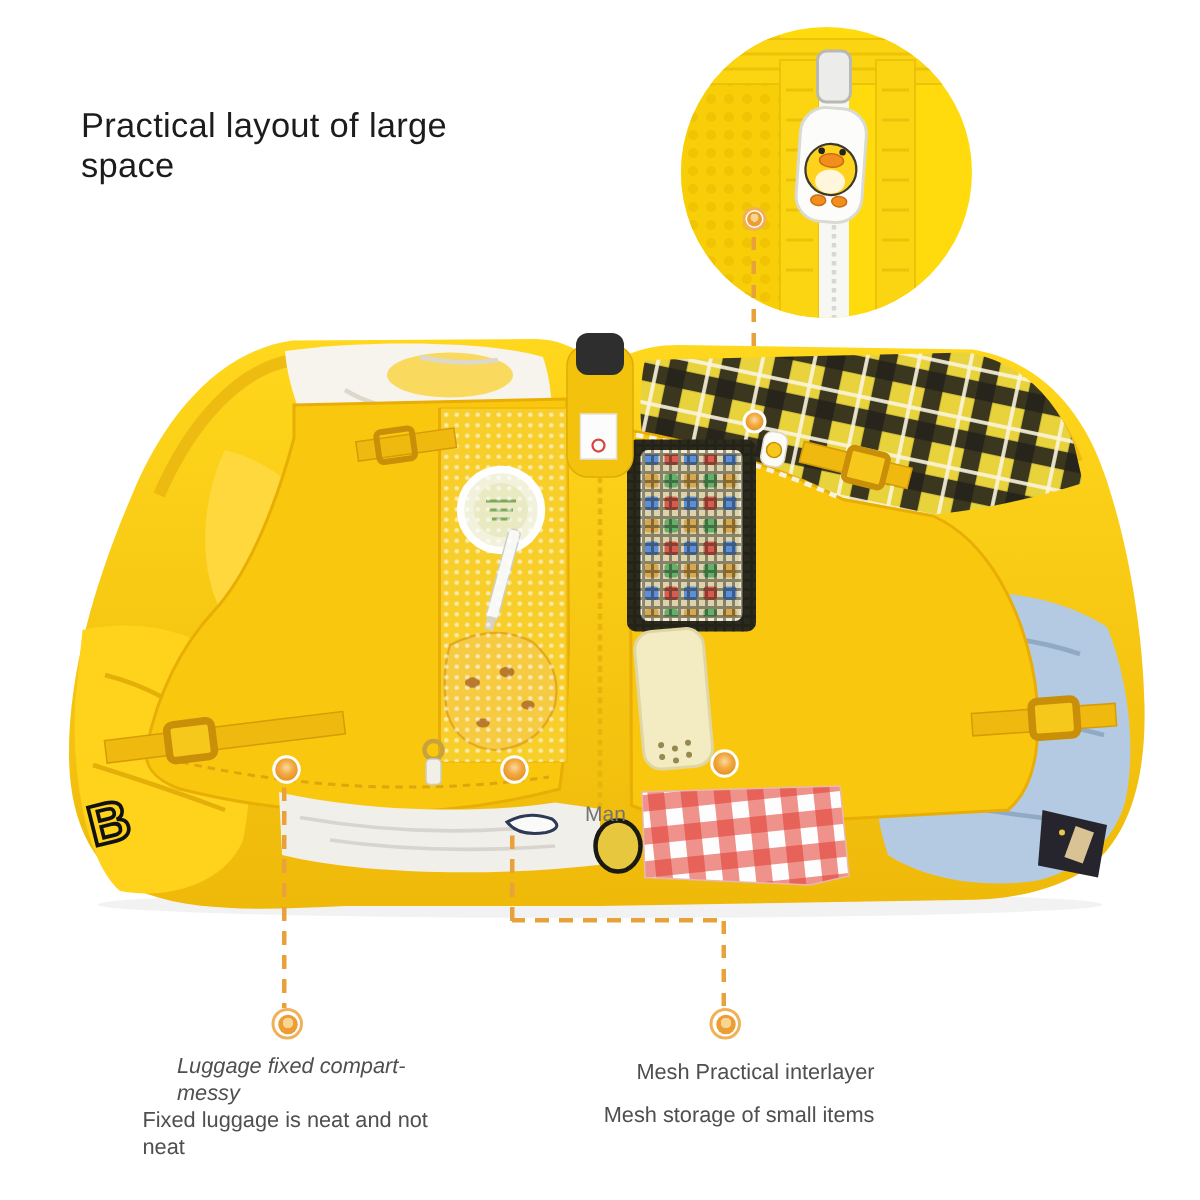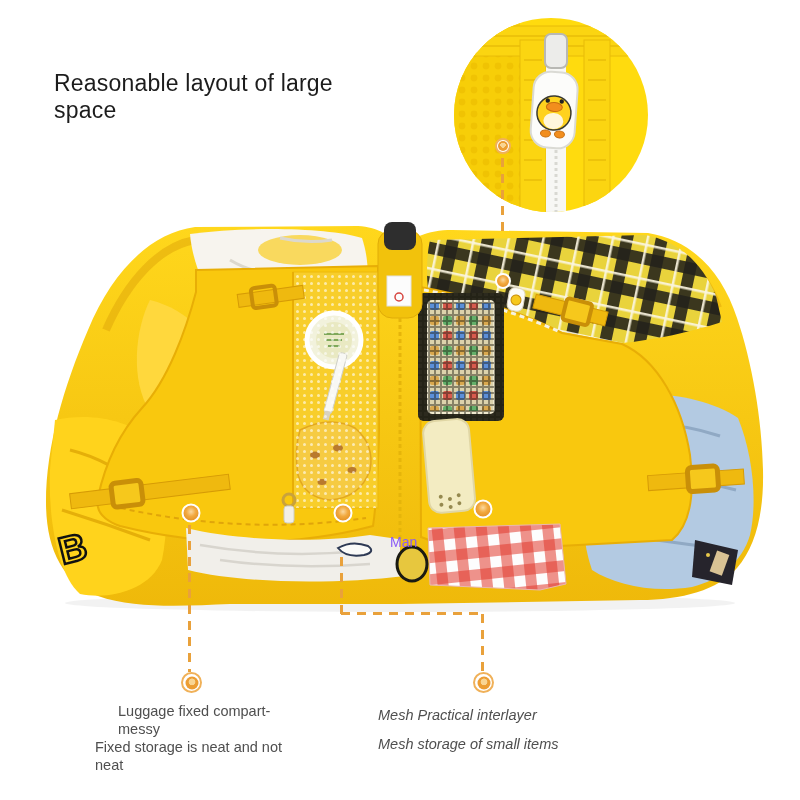--- a/index.html
+++ b/index.html
@@ -7,26 +7,26 @@
     --text-dark:#1C1C1C;
     --text-gray:#4F4F4F;
   }
   *{margin:0;padding:0;box-sizing:border-box}
   html,body{width:800px;height:800px;background:#fff;overflow:hidden;
     font-family:"Liberation Sans",sans-serif;}
   .stage{position:relative;width:800px;height:800px;background:#fff;}
   svg.photo{position:absolute;left:0;top:0;}
   .title{position:absolute;left:54px;top:70px;width:300px;
     font-size:23px;line-height:1.18;color:var(--text-dark);letter-spacing:.2px;}
-  .man-label{position:absolute;left:390px;top:534px;font-size:14px;color:#8b5cf6;}
+  .man-label{position:absolute;left:390px;top:534px;font-size:14px;color:#737373;}
   .caption{color:var(--text-gray);font-size:14.5px;line-height:18px;}
   .caption-left{position:absolute;left:95px;top:702px;width:230px;}
-  .caption-left .indent{display:block;padding-left:23px;}
+  .caption-left .indent{display:block;padding-left:23px;font-style:italic;}
   .caption-left .flush{display:block;}
-  .caption-right{position:absolute;left:378px;top:706px;width:205px;text-align:left;font-style:italic;}
+  .caption-right{position:absolute;left:378px;top:706px;width:205px;text-align:right;}
   .caption-right .l2{display:block;margin-top:11px;}
   
   .lead-v{position:absolute;width:3px;
     background:repeating-linear-gradient(180deg,var(--accent-orange) 0 9px,transparent 9px 16px);}
   .lead-h{position:absolute;height:3px;
     background:repeating-linear-gradient(90deg,var(--accent-orange) 0 9px,transparent 9px 16px);}
   
   .dot{position:absolute;border-radius:50%;background:#fff;
     border:2px solid #F0B159;}
   .dot .core{position:absolute;left:50%;top:50%;transform:translate(-50%,-50%);
@@ -258,21 +258,21 @@
           <ellipse cx="547" cy="134" rx="5" ry="3.5" fill="#F28E1D" stroke="#C96F10"></ellipse>
           <ellipse cx="561" cy="134" rx="5" ry="3.5" fill="#F28E1D" stroke="#C96F10"></ellipse>
           <ellipse cx="554" cy="107" rx="8" ry="4.5" fill="#F28E1D" stroke="#C96F10"></ellipse>
           <circle cx="547" cy="101" r="2.2" fill="#222"></circle>
           <circle cx="561" cy="101" r="2.2" fill="#222"></circle>
         </g>
       </g>
     </g>
   </svg>
 
-  <div class="title">Reasonable layout of large space</div>
+  <div class="title">Practical layout of large space</div>
 
   <div class="man-label">Man</div>
 
   <div class="lead-v" style="left:501px;top:158px;height:74px;"></div>
   <div class="dot dot-sm" style="left:495px;top:138px;">
       <span class="core"></span>
     </div>
 
   <div class="lead-v" style="left:188px;top:525px;height:147px;"></div>
   <div class="dot dot-lg" style="left:181px;top:672px;">
@@ -282,21 +282,21 @@
   <div class="lead-v" style="left:340px;top:557px;height:57px;"></div>
   <div class="lead-h" style="left:341px;top:612px;width:142px;"></div>
   <div class="lead-v" style="left:481px;top:614px;height:58px;"></div>
   <div class="dot dot-lg" style="left:473px;top:672px;">
       <span class="core"></span>
     </div>
 
   <div class="caption caption-left">
     <span class="indent">Luggage fixed compart-</span>
     <span class="indent">messy</span>
-    <span class="flush">Fixed storage is neat and not</span>
+    <span class="flush">Fixed luggage is neat and not</span>
     <span class="flush">neat</span>
   </div>
 
   <div class="caption caption-right">
     <span>Mesh Practical interlayer</span>
     <span class="l2">Mesh storage of small items</span>
   </div>
 
 </div>
 

